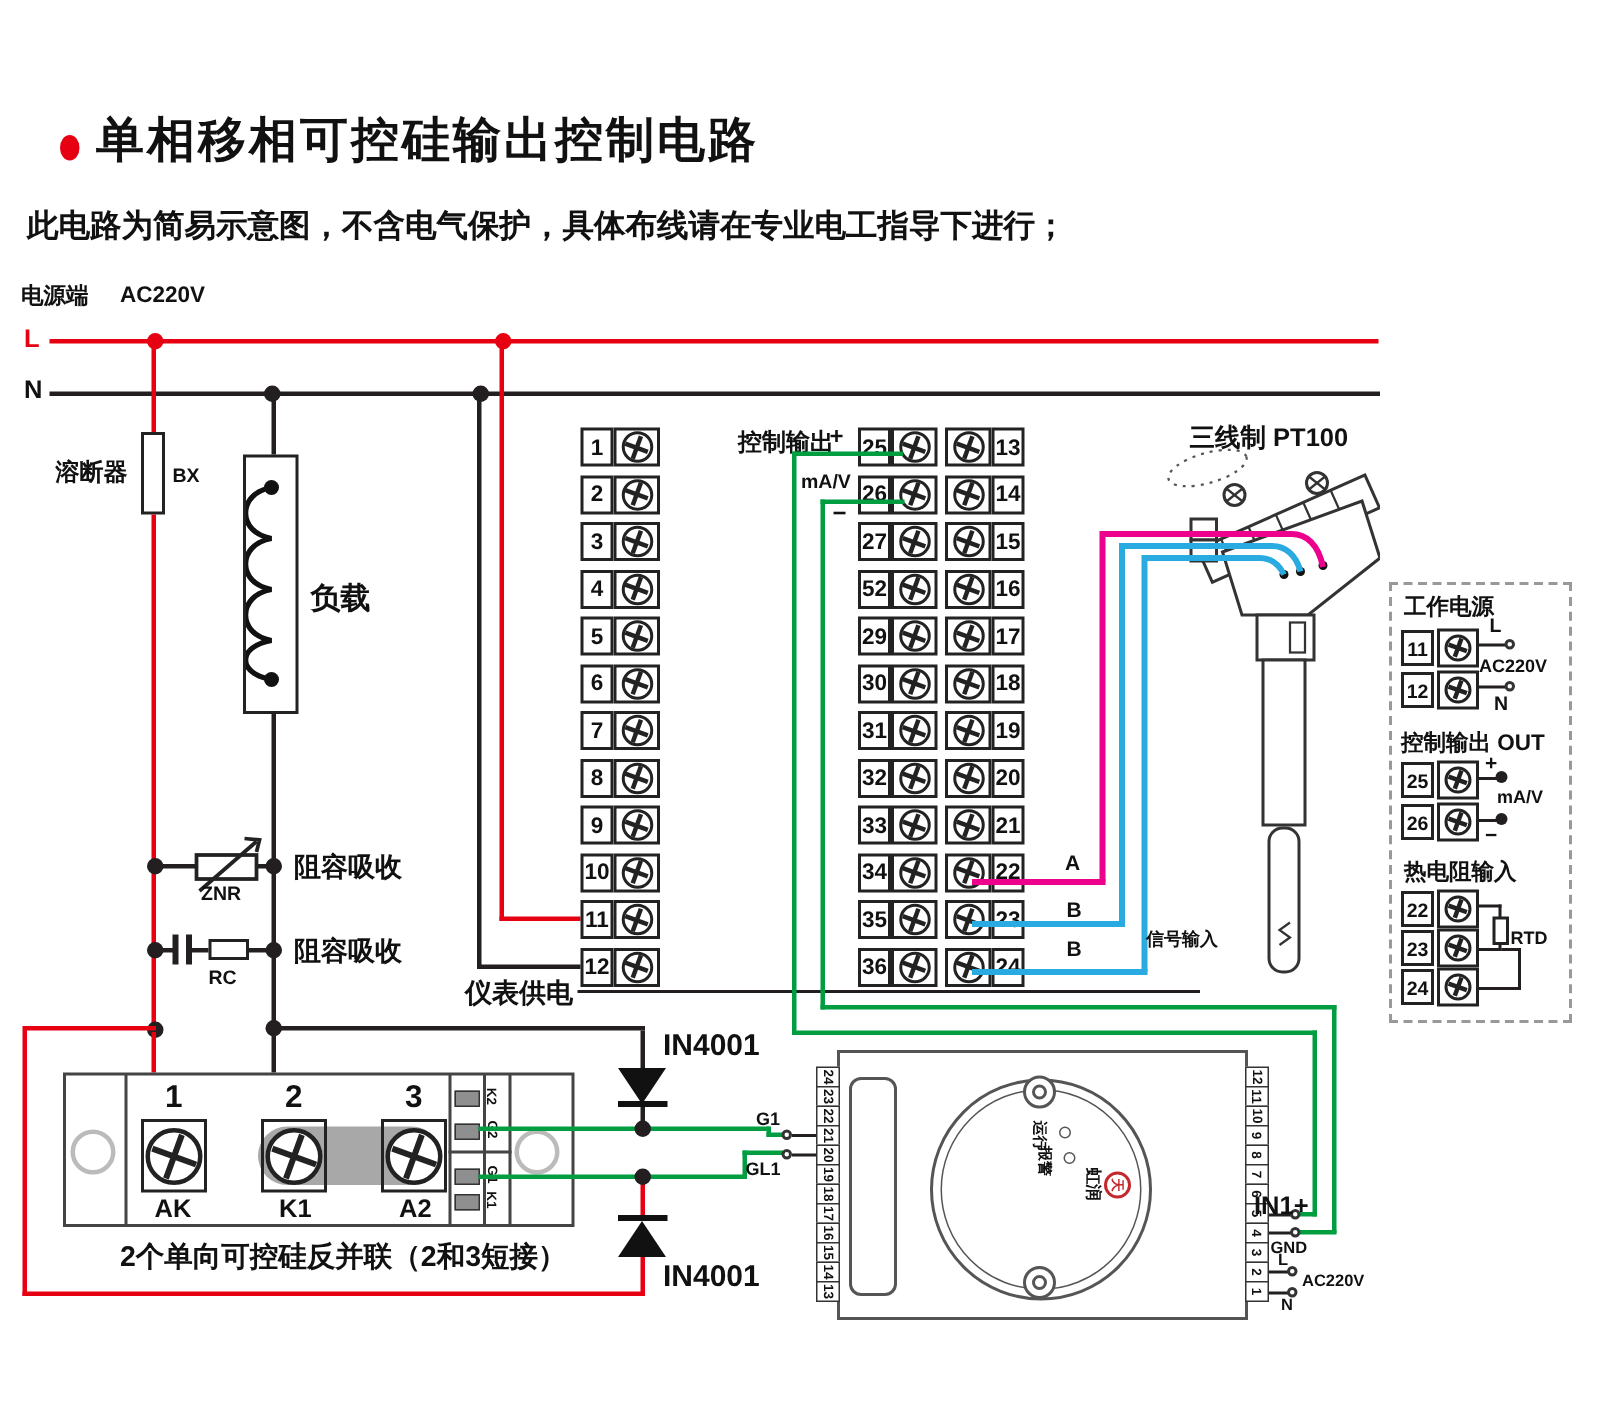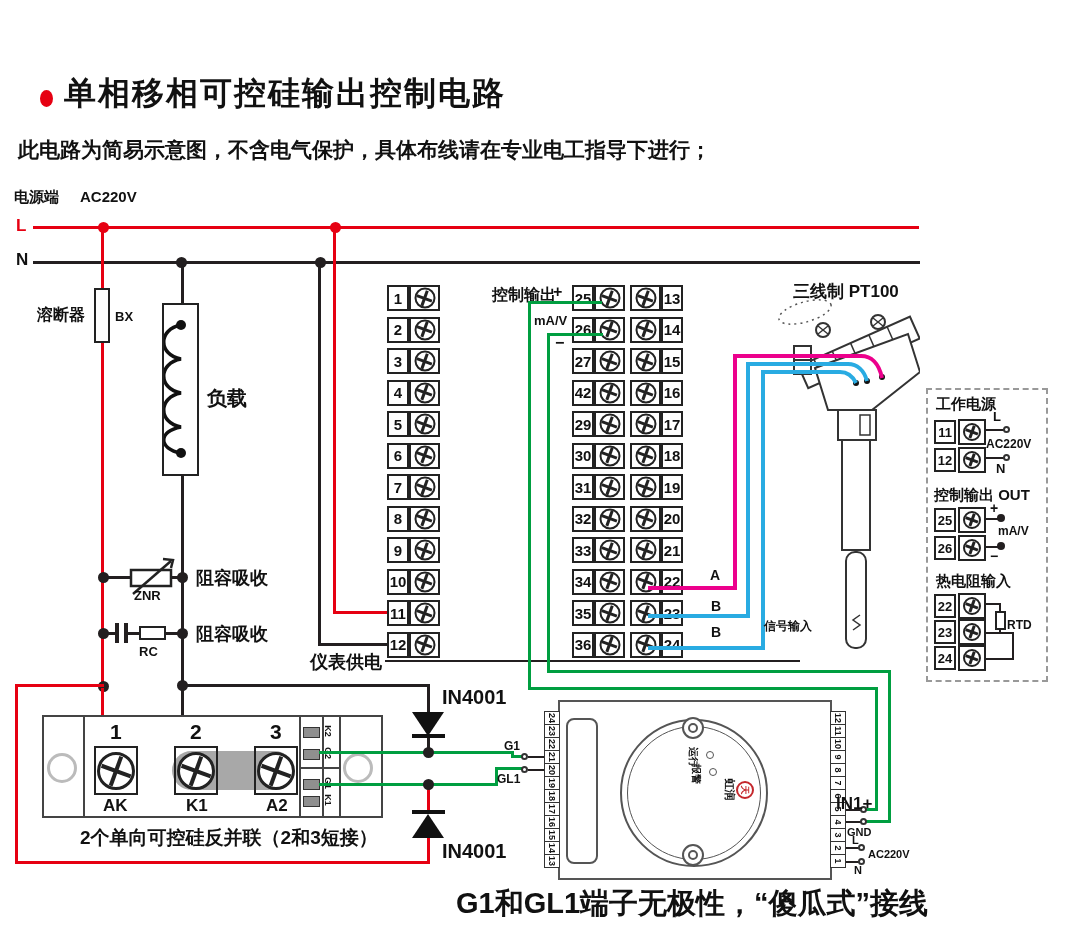--- a/index.html
+++ b/index.html
@@ -226,21 +226,21 @@
           <span class="screw s20"></span>
         </div>
       </div>
       <div class="trow">
         <div class="nbox">27</div>
         <div class="sbox">
           <span class="screw s20"></span>
         </div>
       </div>
       <div class="trow">
-        <div class="nbox">42</div>
+        <div class="nbox">52</div>
         <div class="sbox">
           <span class="screw s20"></span>
         </div>
       </div>
       <div class="trow">
         <div class="nbox">29</div>
         <div class="sbox">
           <span class="screw s20"></span>
         </div>
       </div>
@@ -642,15 +642,14 @@
   <i class="w" style="left:986px;top:603px;width:15px;height:2px"></i>
   <i class="w" style="left:999px;top:603px;width:2px;height:9px"></i>
   <div class="abs" style="left:995px;top:611px;width:11px;height:19px;border:2px solid #222;box-sizing:border-box"></div>
   <i class="w" style="left:999px;top:629px;width:2px;height:5px"></i>
   <i class="w" style="left:986px;top:632px;width:15px;height:2px"></i>
   <i class="w" style="left:986px;top:658px;width:28px;height:2px"></i>
   <i class="w" style="left:1012px;top:632px;width:2px;height:28px"></i>
   <i class="w" style="left:1001px;top:632px;width:12px;height:2px"></i>
   <div class="lbl" style="left:1007px;top:618px;font-size:12px">RTD</div>
 
-  <div class="lbl" style="left:456px;top:884px;font-size:29px">G1和GL1端子无极性，“傻瓜式”接线</div>
 
 </div>
 
 </body></html>

